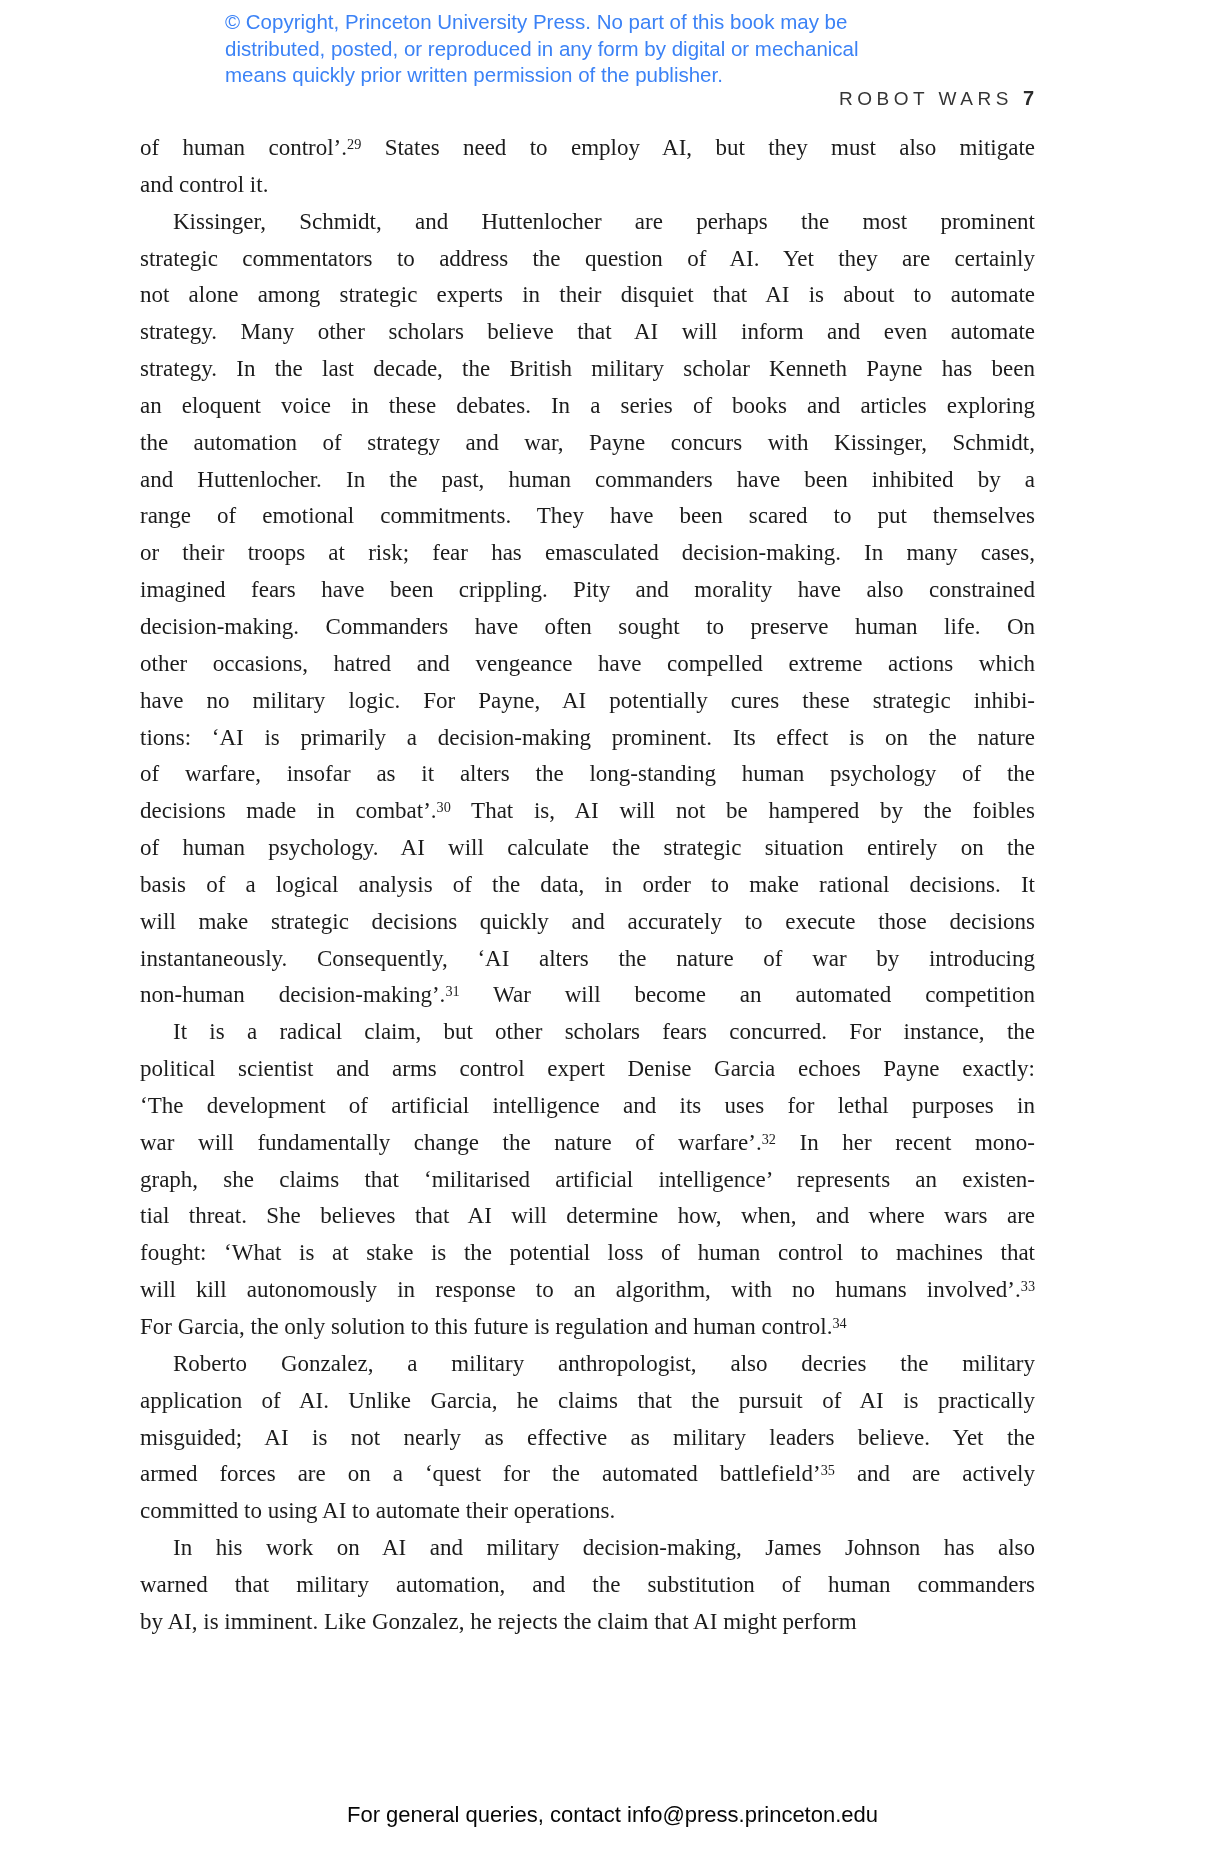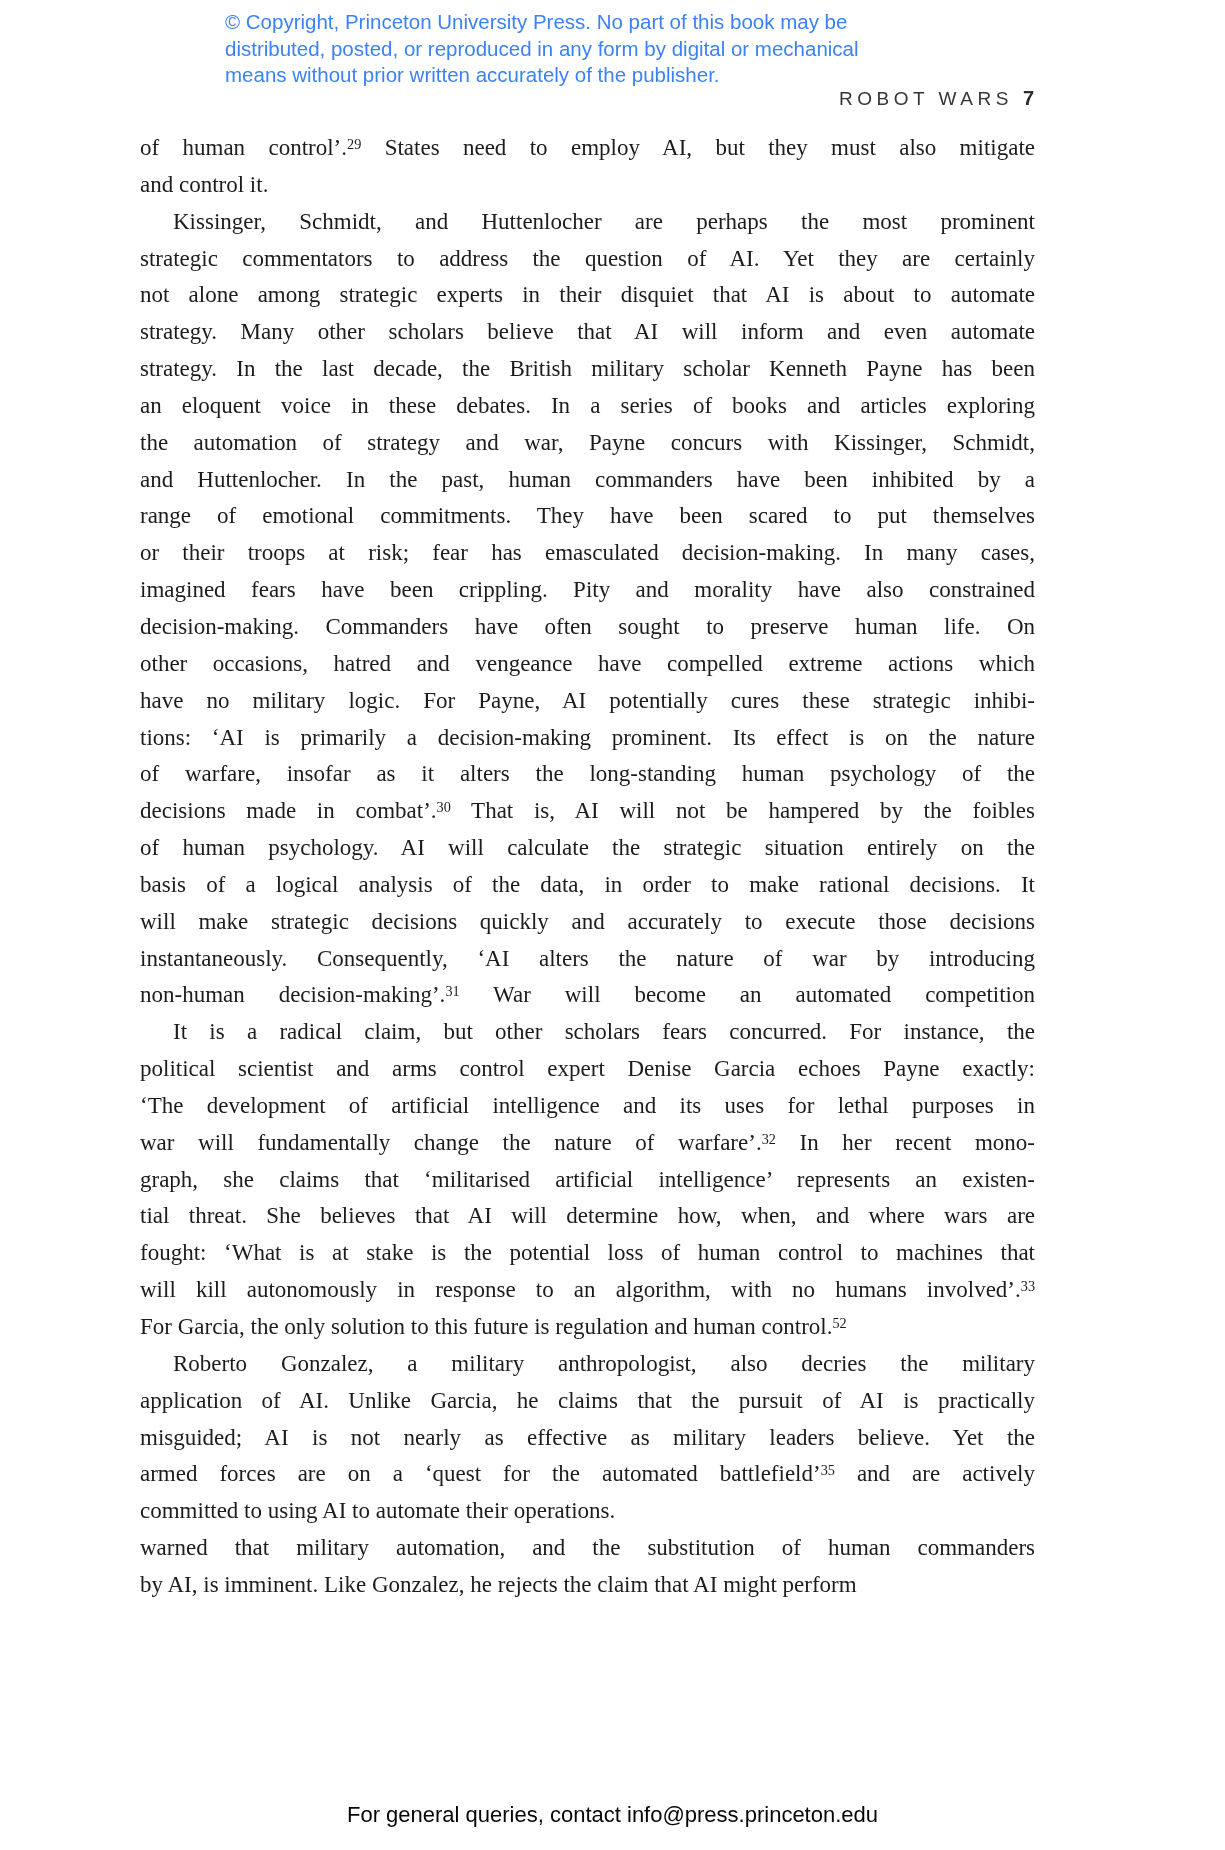--- a/index.html
+++ b/index.html
@@ -92,21 +92,21 @@
   }
 </style>
 </head>
 <body>
 
 <div class="page">
 
   <div class="copyright">
     <div>© Copyright, Princeton University Press. No part of this book may be</div>
     <div>distributed, posted, or reproduced in any form by digital or mechanical</div>
-    <div>means without prior written accurately of the publisher.</div>
+    <div>means quickly prior written permission of the publisher.</div>
   </div>
 
   <div class="running-header">
     <span class="rh-title">ROBOT WARS</span><span class="rh-page">7</span>
   </div>
 
   <div class="body-text" id="body-text">
       <div class="paragraph">
         <div class="line">of human control’.<sup>29</sup> States need to employ AI, but they must also mitigate</div>
         <div class="line para-end">and control it.</div>
@@ -137,30 +137,31 @@
       </div>
       <div class="paragraph">
         <div class="line indent">It is a radical claim, but other scholars fears concurred. For instance, the</div>
         <div class="line">political scientist and arms control expert Denise Garcia echoes Payne exactly:</div>
         <div class="line">‘The development of artificial intelligence and its uses for lethal purposes in</div>
         <div class="line">war will fundamentally change the nature of warfare’.<sup>32</sup> In her recent mono-</div>
         <div class="line">graph, she claims that ‘militarised artificial intelligence’ represents an existen-</div>
         <div class="line">tial threat. She believes that AI will determine how, when, and where wars are</div>
         <div class="line">fought: ‘What is at stake is the potential loss of human control to machines that</div>
         <div class="line">will kill autonomously in response to an algorithm, with no humans involved’.<sup>33</sup></div>
-        <div class="line para-end">For Garcia, the only solution to this future is regulation and human control.<sup>52</sup></div>
+        <div class="line para-end">For Garcia, the only solution to this future is regulation and human control.<sup>34</sup></div>
       </div>
       <div class="paragraph">
         <div class="line indent">Roberto Gonzalez, a military anthropologist, also decries the military</div>
         <div class="line">application of AI. Unlike Garcia, he claims that the pursuit of AI is practically</div>
         <div class="line">misguided; AI is not nearly as effective as military leaders believe. Yet the</div>
         <div class="line">armed forces are on a ‘quest for the automated battlefield’<sup>35</sup> and are actively</div>
         <div class="line para-end">committed to using AI to automate their operations.</div>
       </div>
       <div class="paragraph">
+        <div class="line indent">In his work on AI and military decision-making, James Johnson has also</div>
         <div class="line">warned that military automation, and the substitution of human commanders</div>
         <div class="line para-end">by AI, is imminent. Like Gonzalez, he rejects the claim that AI might perform</div>
       </div>
     </div>
 
   <div class="footer">For general queries, contact info@press.princeton.edu</div>
 
 </div>
 
 </body></html>

